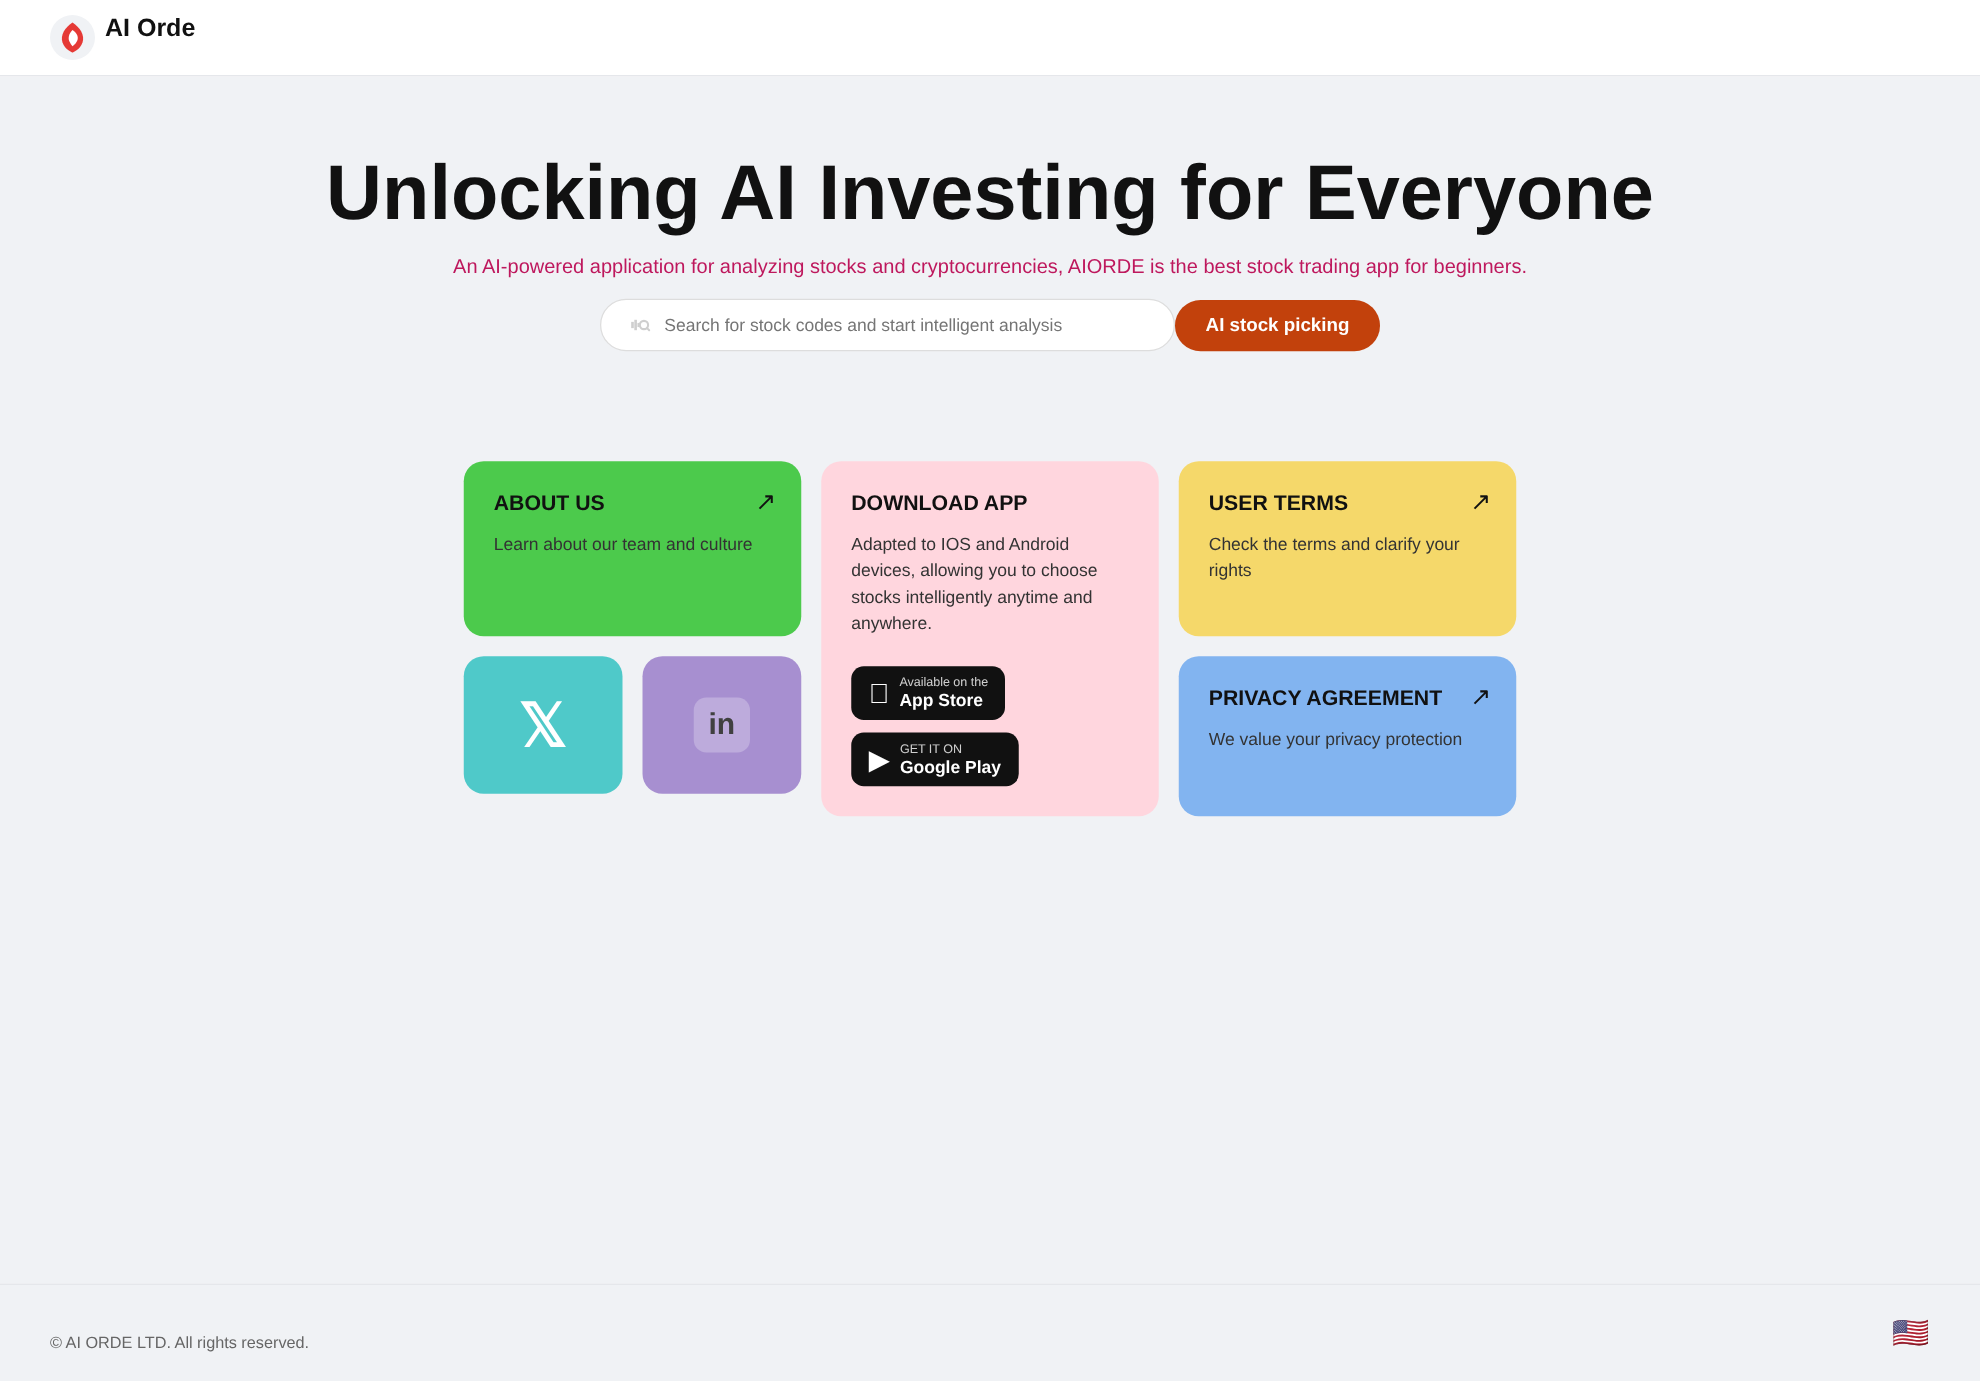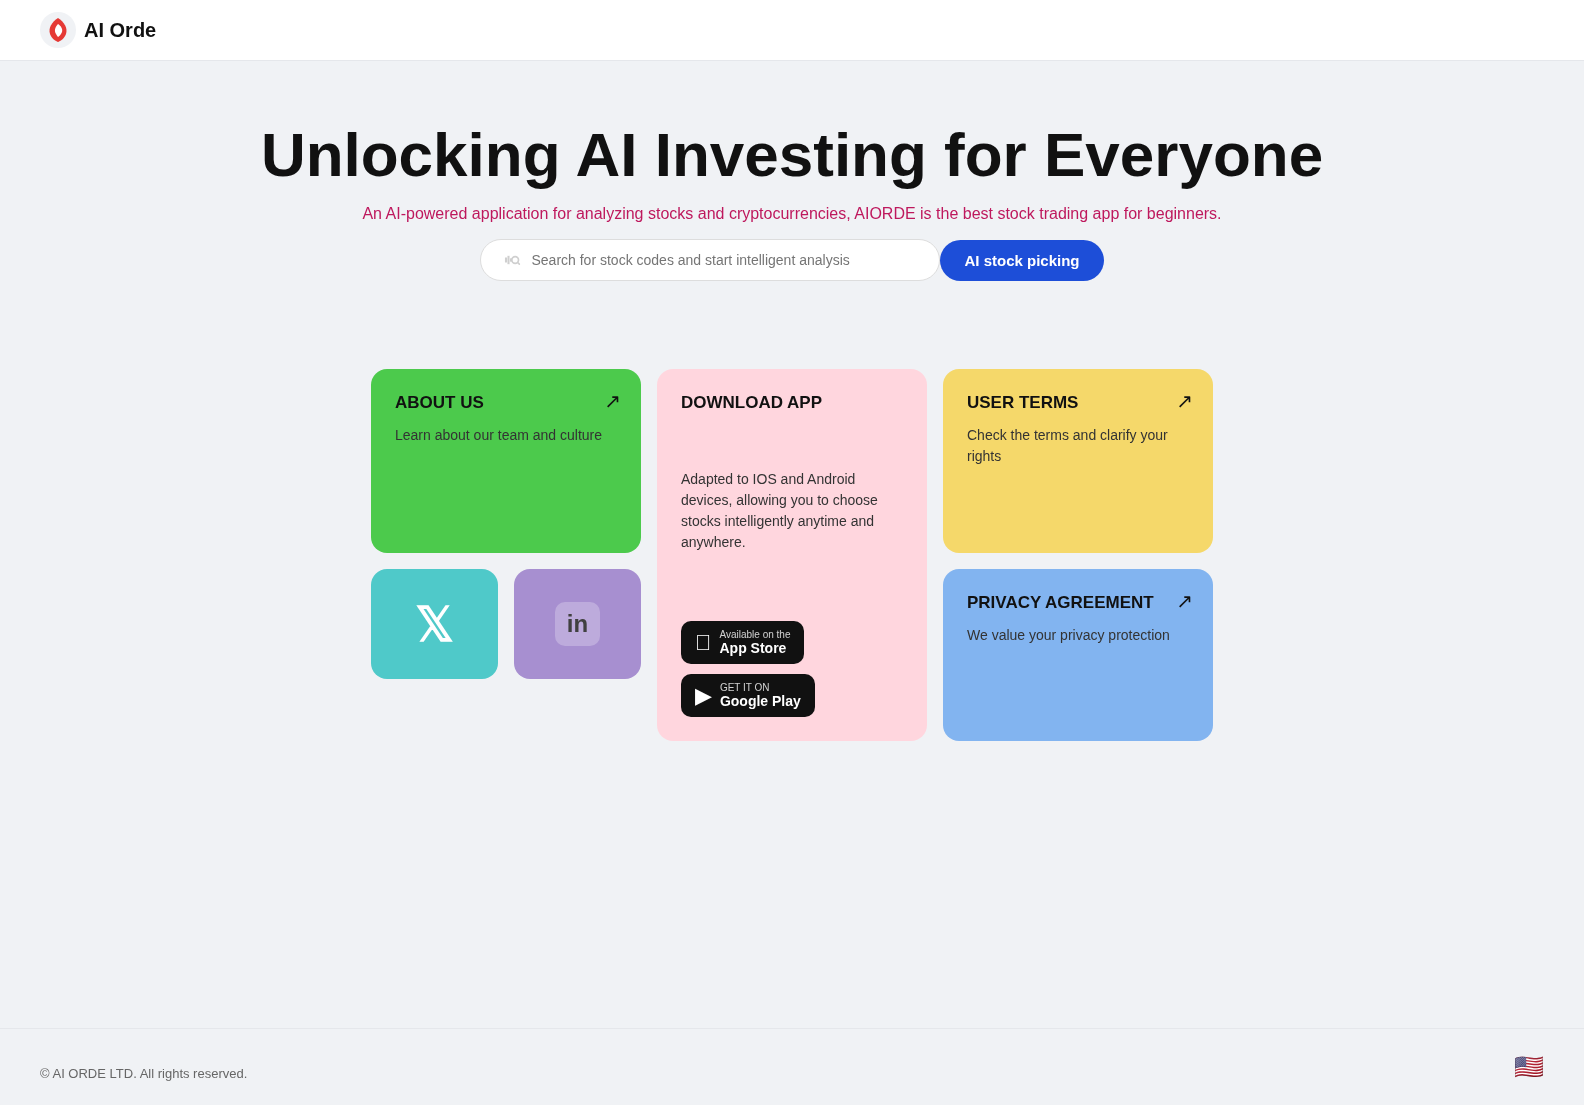--- a/index.html
+++ b/index.html
@@ -14,21 +14,21 @@
     
     .navbar {
       background: #fff;
       border-bottom: 1px solid #e5e7eb;
       padding: 12px 40px;
       display: flex;
       align-items: center;
     }
     .logo-wrapper {
       display: flex;
-      align-items: center;
+      align-items: flex-start;
       gap: 8px;
     }
     .logo-icon {
       width: 36px;
       height: 36px;
     }
     .logo-text {
       font-size: 20px;
       font-weight: 700;
       color: #111;
@@ -75,21 +75,21 @@
     }
     .search-input {
       border: none;
       outline: none;
       background: transparent;
       font-size: 14px;
       color: #888;
       width: 100%;
     }
     .btn-ai {
-      background: #1d4ed8;
+      background: #c2410c;
       color: #fff;
       border: none;
       border-radius: 50px;
       padding: 12px 24px;
       font-size: 15px;
       font-weight: 600;
       cursor: pointer;
       white-space: nowrap;
     }
 
@@ -248,21 +248,21 @@
 
 <div style="display:flex; justify-content:center; padding:0 20px;">
   <div style="display:grid; grid-template-columns: 270px 270px 270px; grid-template-rows: auto auto; gap:16px;">
 
     <div class="card card-about">
       <span class="arrow-icon">↗</span>
       <div class="card-title">ABOUT US</div>
       <div class="card-desc">Learn about our team and culture</div>
     </div>
 
-    <div class="card card-download" style="grid-column:2; grid-row: 1 / 3; gap: 44px;">
+    <div class="card card-download" style="grid-column:2; grid-row: 1 / 3;">
       <div class="card-title">DOWNLOAD APP</div>
       <div class="card-desc">Adapted to IOS and Android devices, allowing you to choose stocks intelligently anytime and anywhere.</div>
       <div class="store-buttons">
         <button class="store-btn">
           <span class="store-btn-icon"></span>
           <div>
             <span class="store-btn-text-small">Available on the</span>
             <span class="store-btn-text-big">App Store</span>
           </div>
         </button>

